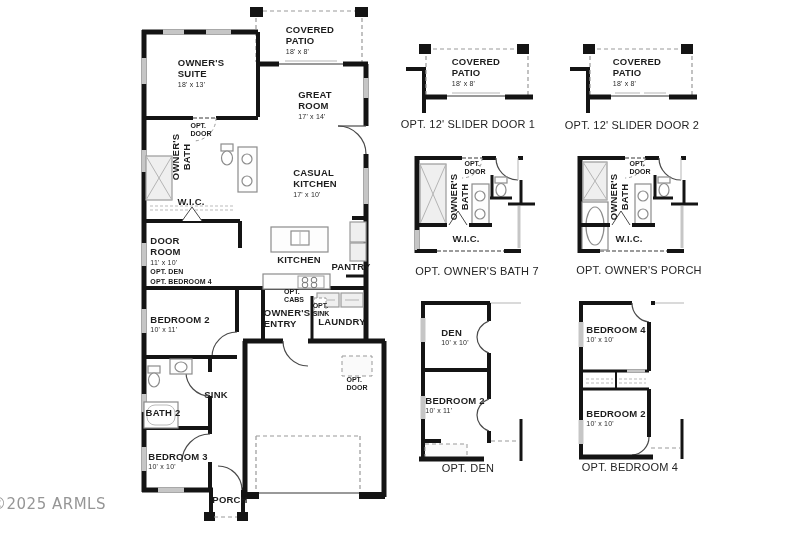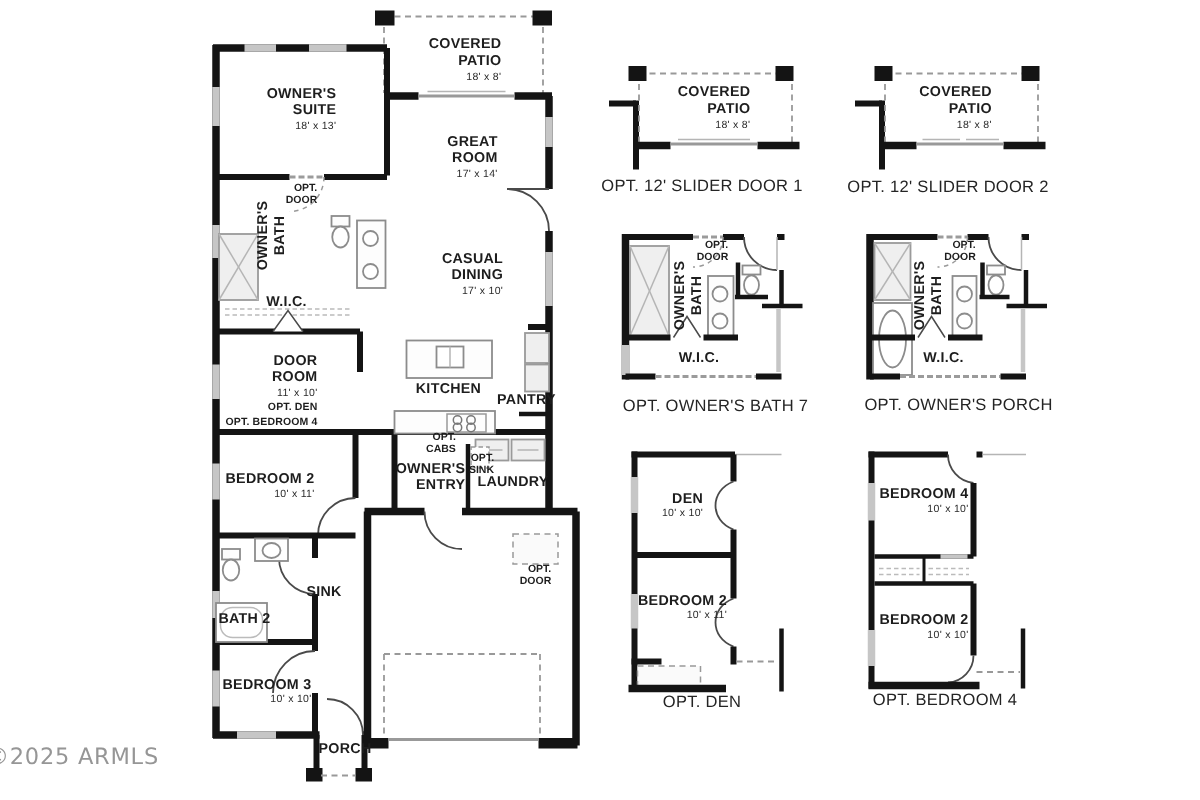--- a/index.html
+++ b/index.html
@@ -1,21 +1,21 @@
 <!DOCTYPE html>
 <html><head>
 <meta charset="utf-8">
 <style>
   html,body{margin:0;padding:0;background:#fff;}
   .page{position:relative;width:800px;height:533px;background:#ffffff;overflow:hidden;
         font-family:"Liberation Sans",sans-serif;}
   .page svg{position:absolute;left:0;top:0;z-index:1;}
 
   
-  .rlabel{position:absolute;transform:translateX(-50%);text-align:right;color:#1d1d1d;
+  .rlabel{position:absolute;transform:translateX(-50%);text-align:left;color:#1d1d1d;
           line-height:1.2;z-index:2;}
   .rlabel .nm{display:block;white-space:pre-line;font-weight:700;font-size:9.5px;letter-spacing:.2px;}
   .rlabel .dm{display:block;font-size:7px;font-weight:400;letter-spacing:.2px;margin-top:1px;color:#2b2b2b;}
   .rlabel .opt{display:block;font-size:7px;font-weight:600;letter-spacing:.1px;margin-top:1px;white-space:nowrap;}
   .rlabel.xs .nm{font-size:7px;letter-spacing:0;}
   .rlabel.lg .nm{font-size:10.5px;}
   .vlabel{position:absolute;transform:translate(-50%,-50%) rotate(-90deg);text-align:center;z-index:2;}
   .vlabel .nm{display:block;white-space:pre-line;font-weight:700;font-size:9.5px;color:#1d1d1d;
               line-height:1.15;letter-spacing:.2px;}
   .cap{position:absolute;transform:translateX(-50%);font-size:11px;color:#242424;white-space:nowrap;
@@ -329,21 +329,21 @@
   </div>
   <div class="vlabel" style="left:182px;top:157px">
     <span class="nm">OWNER'S
 BATH</span>
   </div>
   <div class="rlabel" style="left:191px;top:196px">
     <span class="nm">W.I.C.</span>
   </div>
   <div class="rlabel" style="left:315px;top:167px">
     <span class="nm">CASUAL
-DINING</span>
+KITCHEN</span>
     <span class="dm">17' x 10'</span>
   </div>
   <div class="rlabel" style="left:181px;top:235px">
     <span class="nm">DOOR
 ROOM</span>
     <span class="dm">11' x 10'</span>
     <span class="opt">OPT. DEN</span>
     <span class="opt">OPT. BEDROOM 4</span>
   </div>
   <div class="rlabel" style="left:299px;top:254px">

